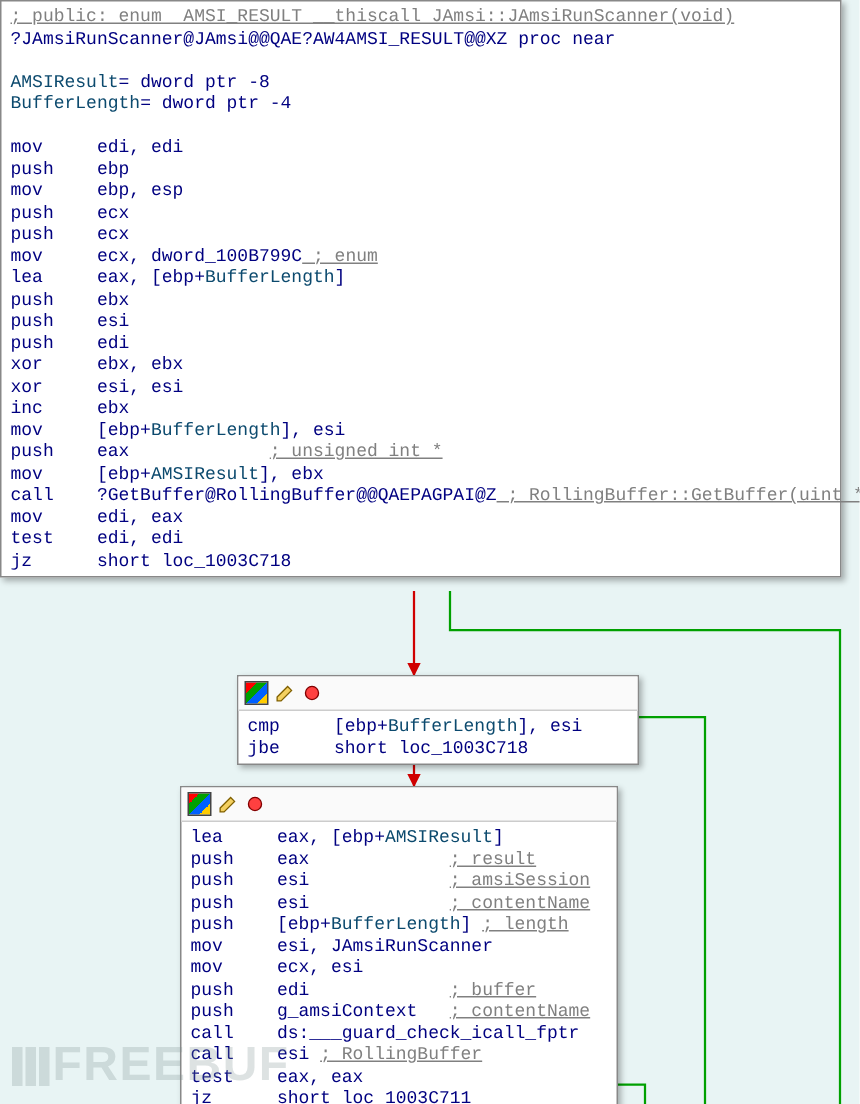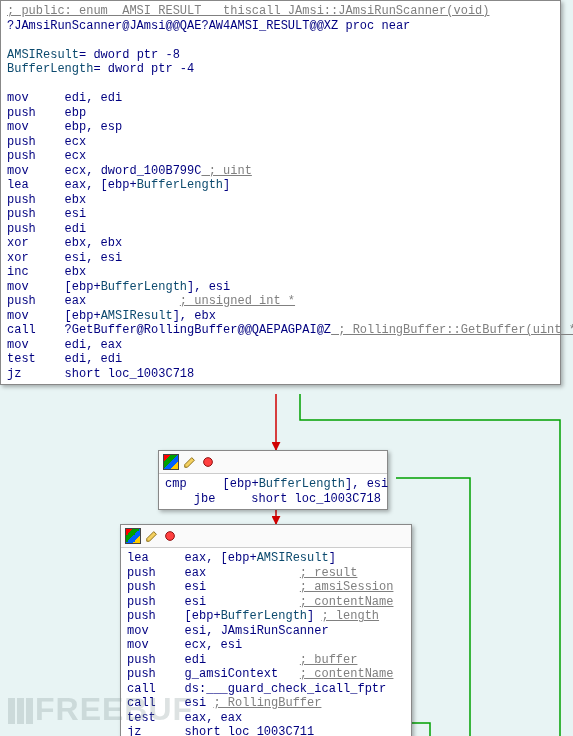--- a/index.html
+++ b/index.html
@@ -83,38 +83,38 @@
 <span class="kw">?JAmsiRunScanner@JAmsi@@QAE?AW4AMSI_RESULT@@XZ </span><span class="kw">proc near</span>
 <span class=""> </span>
 <span class="op">AMSIResult</span><span class="kw">= dword ptr -8</span>
 <span class="op">BufferLength</span><span class="kw">= dword ptr -4</span>
 <span class=""> </span>
 <span class="kw">mov     </span><span class="kw">edi, edi</span>
 <span class="kw">push    </span><span class="kw">ebp</span>
 <span class="kw">mov     </span><span class="kw">ebp, esp</span>
 <span class="kw">push    </span><span class="kw">ecx</span>
 <span class="kw">push    </span><span class="kw">ecx</span>
-<span class="kw">mov     </span><span class="kw">ecx, </span><span class="kw">dword_100B799C</span><span class="cm"> ; uint</span>
+<span class="kw">mov     </span><span class="kw">ecx, </span><span class="kw">dword_100B799C</span><span class="cm"> ; enum</span>
 <span class="kw">lea     </span><span class="kw">eax, [ebp+</span><span class="op">BufferLength</span><span class="kw">]</span>
 <span class="kw">push    </span><span class="kw">ebx</span>
 <span class="kw">push    </span><span class="kw">esi</span>
 <span class="kw">push    </span><span class="kw">edi</span>
 <span class="kw">xor     </span><span class="kw">ebx, ebx</span>
 <span class="kw">xor     </span><span class="kw">esi, esi</span>
 <span class="kw">inc     </span><span class="kw">ebx</span>
 <span class="kw">mov     </span><span class="kw">[ebp+</span><span class="op">BufferLength</span><span class="kw">], esi</span>
 <span class="kw">push    </span><span class="kw">eax             </span><span class="cm">; unsigned int *</span>
 <span class="kw">mov     </span><span class="kw">[ebp+</span><span class="op">AMSIResult</span><span class="kw">], ebx</span>
 <span class="kw">call    </span><span class="kw">?GetBuffer@RollingBuffer@@QAEPAGPAI@Z</span><span class="cm"> ; RollingBuffer::GetBuffer(uint *)</span>
 <span class="kw">mov     </span><span class="kw">edi, eax</span>
 <span class="kw">test    </span><span class="kw">edi, edi</span>
 <span class="kw">jz      </span><span class="kw">short </span><span class="kw">loc_1003C718</span></div>
 </div>
 
-<div class="node" id="n2" style="left:158px; top:450px; width:230px;text-align:right;">
+<div class="node" id="n2" style="left:158px; top:450px; width:268px;">
   <div class="toolbar">
     <span class="tb-icon a"></span>
     <span class="tb-icon b">
         <svg viewBox="0 0 16 16">
           <path d="M2 11 L10 3 L13 6 L5 14 L2 14 Z" fill="#f4d060" stroke="#806000"></path>
         </svg>
       </span>
     <span class="tb-icon c">
         <svg viewBox="0 0 16 16">
           <circle cx="8" cy="8" r="5" fill="#ff4040" stroke="#800000"></circle>

